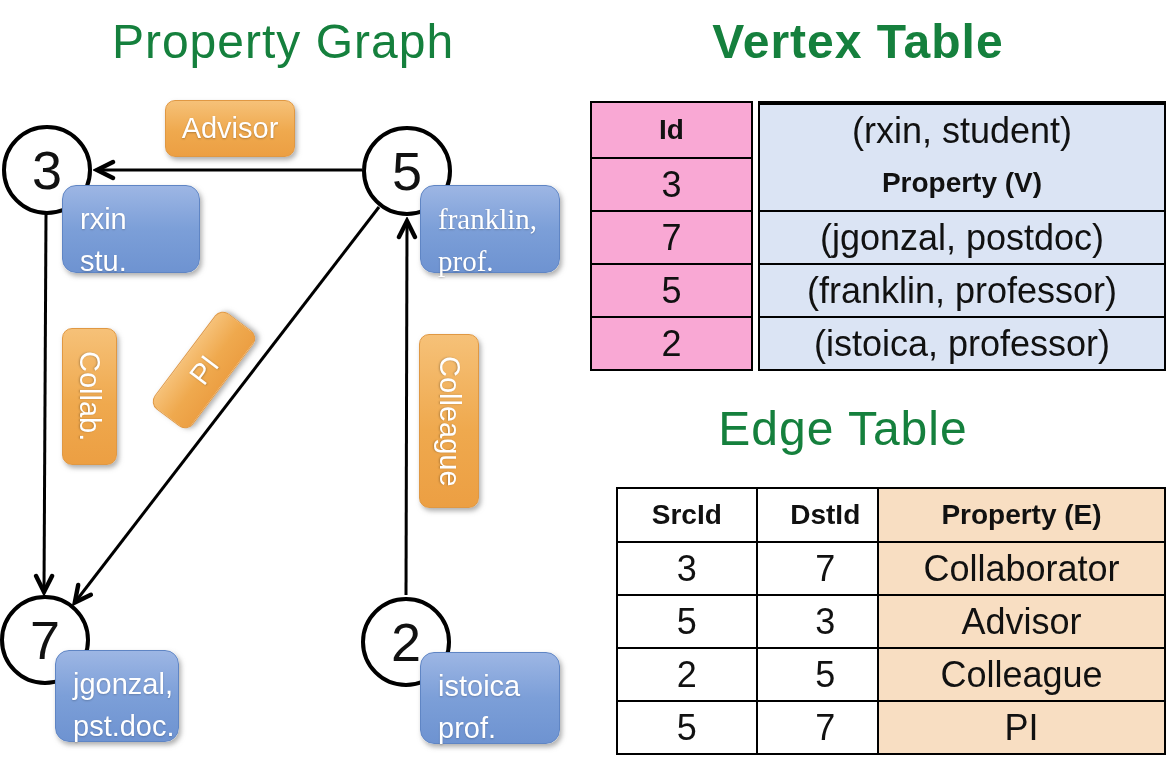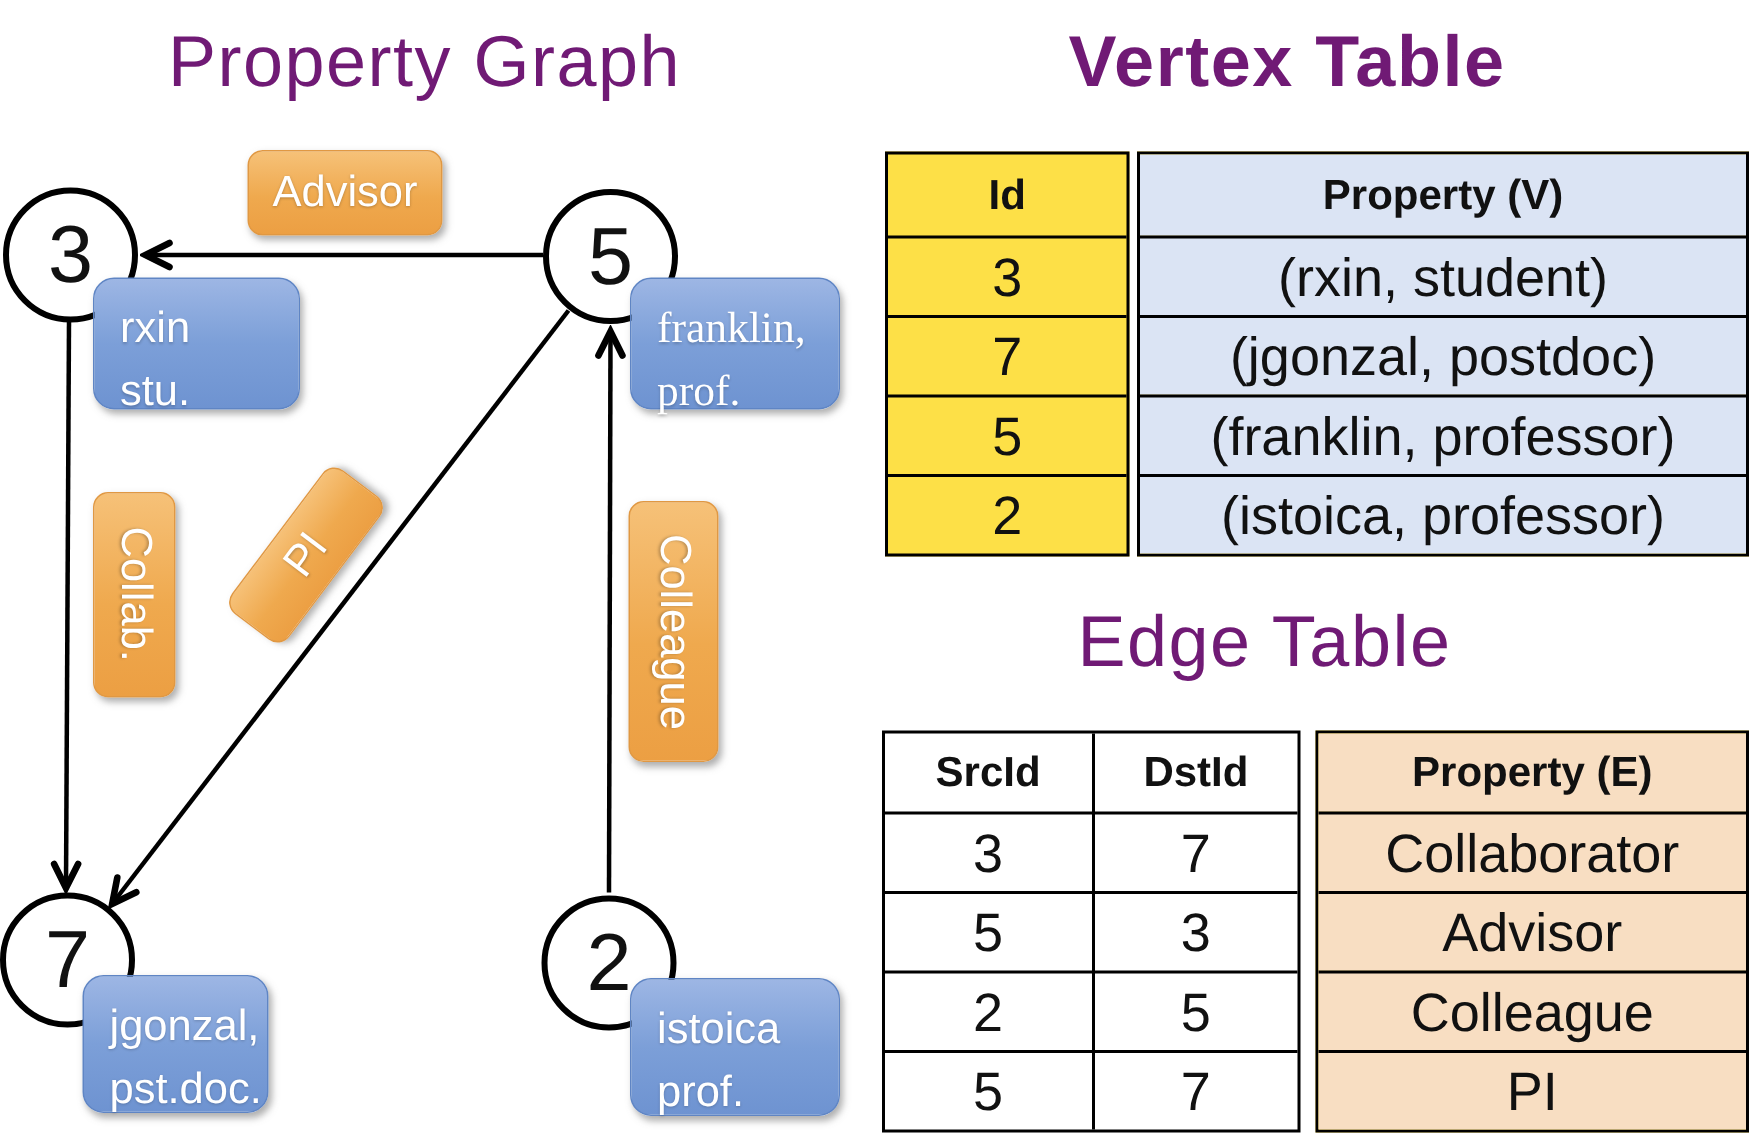--- a/index.html
+++ b/index.html
@@ -1,20 +1,20 @@
 <!DOCTYPE html>
 <html><head>
 <meta charset="utf-8">
 <style>
   html,body{margin:0;padding:0;background:#fff;}
   .stage{
     position:relative;width:1170px;height:760px;overflow:hidden;background:#fff;
     font-family:"Liberation Sans",sans-serif;color:#111;
   }
-  .title{position:absolute;font-size:48px;font-weight:400;letter-spacing:1px;color:#701a75;white-space:nowrap;transform:translateX(-50%);}
+  .title{position:absolute;font-size:48px;font-weight:400;letter-spacing:1px;color:#15803d;white-space:nowrap;transform:translateX(-50%);}
   .title-graph{left:283px;top:14px;}
   .title-vertex{left:858px;top:14px;font-weight:bold;}
   .title-edge{left:843px;top:401px;}
 
   
   .node{
     position:absolute;width:90px;height:90px;border:4px solid #000;border-radius:50%;
     background:#fff;display:flex;align-items:center;justify-content:center;
     font-size:54px;font-weight:400;box-sizing:border-box;
   }
@@ -46,33 +46,33 @@
     font-size:29px;line-height:1.45;padding:12px 0 17px 17px;
     text-shadow:0 1px 2px rgba(0,0,0,0.2);box-sizing:border-box;
   }
   .vbox span{display:block;}
   .vbox-rxin{left:62px;top:185px;width:138px;height:88px;}
   .vbox-franklin{left:420px;top:185px;width:140px;height:88px;font-family:Liberation Serif, serif;}
   .vbox-jgonzal{left:55px;top:650px;width:124px;height:92px;}
   .vbox-istoica{left:420px;top:652px;width:140px;height:92px;}
 
   
-  .tcol{position:absolute;border:2px solid #000;box-sizing:border-box;background:#fde047;}
+  .tcol{position:absolute;border:2px solid #000;box-sizing:border-box;background:#f9a8d4;}
   .cell{
     height:53px;border-top:2px solid #000;display:flex;align-items:center;justify-content:center;
     font-size:36px;font-weight:400;box-sizing:border-box;white-space:nowrap;
   }
   .cell.th{border-top:none;height:54px;font-size:28px;font-weight:700;}
   .cell-blue{background:#dbe4f4;}
   .cell-orange{background:#f8dec2;}
 
   .vt-id{left:590px;top:101px;width:163px;}
   .vt-prop{left:758px;top:101px;width:408px;}
 
-  .et-pair{left:588px;top:487px;width:279px;position:absolute;border:2px solid #000;box-sizing:border-box;display:flex;background:#fff;}
+  .et-pair{left:616px;top:487px;width:279px;position:absolute;border:2px solid #000;box-sizing:border-box;display:flex;background:#fff;}
   .et-pair .pcol{width:50%;box-sizing:border-box;}
   .et-pair .pcol+.pcol{border-left:2px solid #000;}
   .et-pair .cell.th{height:52px;}
   .et-prop{left:877px;top:487px;width:289px;}
   .et-prop .cell.th{height:52px;}
 </style>
 </head>
 <body>
 
 <div class="stage">
@@ -130,22 +130,22 @@
 
   <div class="tcol vt-id">
     <div class="cell th">Id</div>
     <div class="cell">3</div>
     <div class="cell">7</div>
     <div class="cell">5</div>
     <div class="cell">2</div>
   </div>
 
   <div class="tcol vt-prop">
+    <div class="cell cell-blue">(rxin, student)</div>
     <div class="cell th cell-blue">Property (V)</div>
-    <div class="cell cell-blue">(rxin, student)</div>
     <div class="cell cell-blue">(jgonzal, postdoc)</div>
     <div class="cell cell-blue">(franklin, professor)</div>
     <div class="cell cell-blue">(istoica, professor)</div>
   </div>
 
   <div class="et-pair">
     <div class="pcol">
       <div class="cell th">SrcId</div>
       <div class="cell">3</div>
       <div class="cell">5</div>

